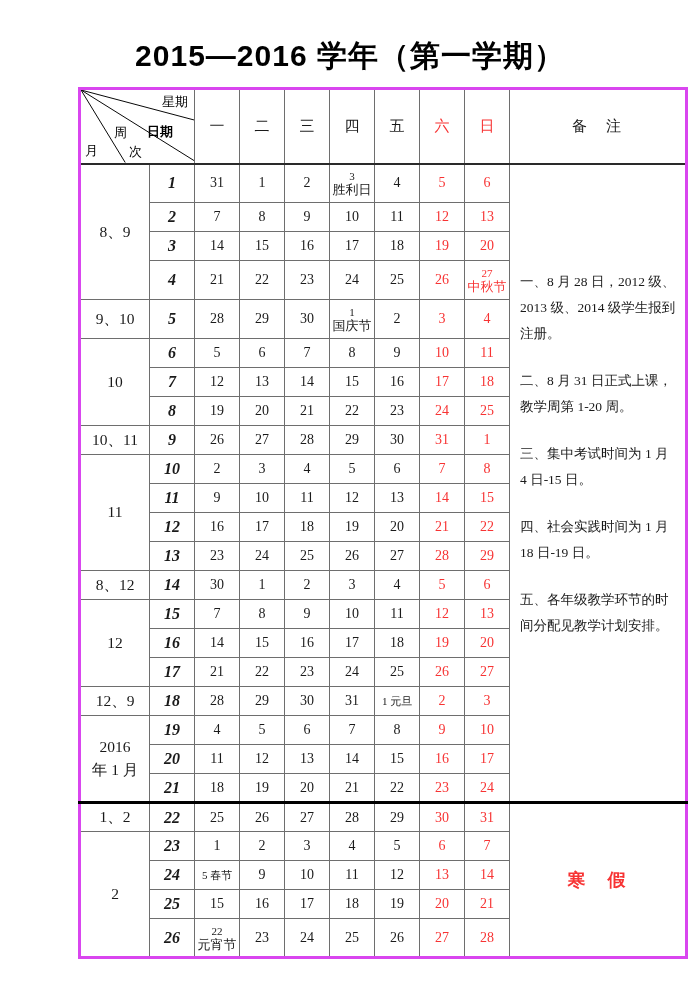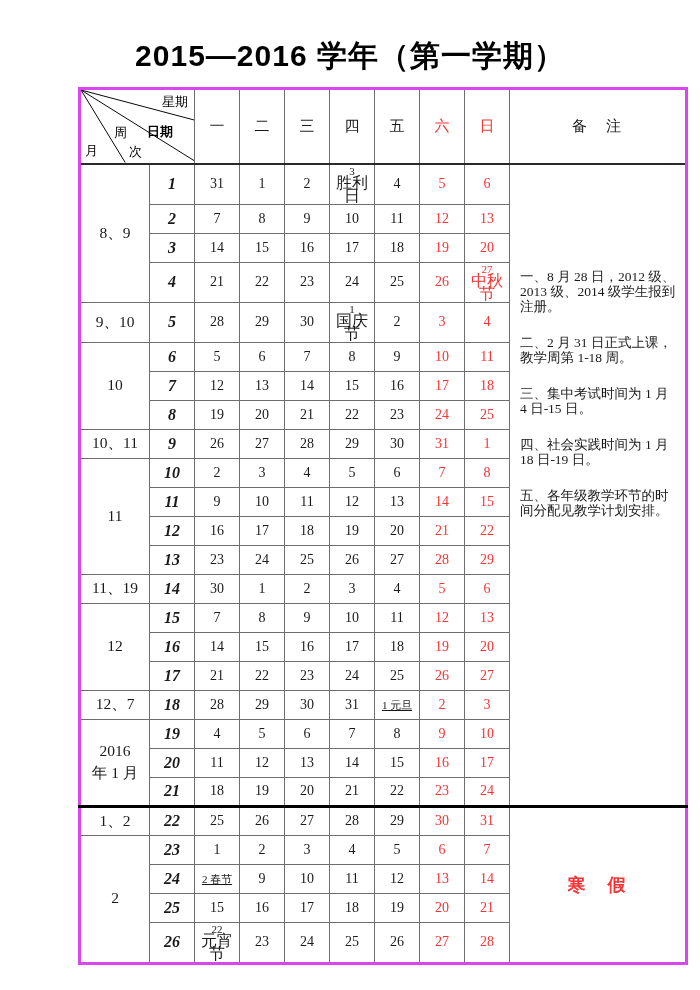--- a/index.html
+++ b/index.html
@@ -23,24 +23,24 @@
   .lbl-riqi{left:66px;top:35px;font-weight:bold;}
   .lbl-yue{left:4px;top:54px;}
   .lbl-ci{left:48px;top:55px;}
   .hdr-day{font-size:15px;}
   .hdr-remarks{font-size:15px;letter-spacing:2px;}
   .month-cell{font-size:15.5px;white-space:pre-line;line-height:1.45;text-align:center;}
   .week-cell{font-style:italic;font-weight:bold;font-size:16px;}
   .date-cell{font-size:14px;}
   .red{color:#f73333;}
   .stack .main{font-size:11px;line-height:13px;display:block;}
-  .stack .sub{font-size:16px;line-height:13px;display:block;font-family:Liberation Mono, monospace;}
-  .inline-holiday{font-size:11px;text-decoration:underline;}
+  .stack .sub{font-size:13px;line-height:13px;display:block;}
+  .inline-holiday{font-size:11px;}
   .remarks-cell{vertical-align:top;text-align:left;
-                padding:104px 8px 0 10px;font-size:13.5px;line-height:15px;}
+                padding:104px 8px 0 10px;font-size:13.5px;line-height:26px;}
   .remarks-cell p{margin:0 0 21px 0;}
   .vacation-cell{font-size:18px;font-weight:bold;letter-spacing:2px;}
   .thick-bottom{border-bottom:3px solid #000 !important;}
 </style>
 </head>
 <body>
 
 <h1 class="title">2015—2016 学年（第一学期）</h1>
 
 <table class="cal">
@@ -90,21 +90,21 @@
         <td class="date-cell">2</td>
         <td class="date-cell stack">
           <span class="main">3</span>
           <span class="sub">胜利日</span>
         </td>
         <td class="date-cell">4</td>
         <td class="date-cell red">5</td>
         <td class="date-cell red">6</td>
         <td class="remarks-cell thick-bottom" rowspan="21">
           <p>一、8 月 28 日，2012 级、2013 级、2014 级学生报到注册。</p>
-          <p>二、2 月 31 日正式上课，教学周第 1-18 周。</p>
+          <p>二、8 月 31 日正式上课，教学周第 1-20 周。</p>
           <p>三、集中考试时间为 1 月 4 日-15 日。</p>
           <p>四、社会实践时间为 1 月 18 日-19 日。</p>
           <p>五、各年级教学环节的时间分配见教学计划安排。</p>
         </td>
       </tr>
       <tr style="height: 29px;">
         <td class="week-cell">2</td>
         <td class="date-cell">7</td>
         <td class="date-cell">8</td>
         <td class="date-cell">9</td>
@@ -227,21 +227,21 @@
         <td class="week-cell">13</td>
         <td class="date-cell">23</td>
         <td class="date-cell">24</td>
         <td class="date-cell">25</td>
         <td class="date-cell">26</td>
         <td class="date-cell">27</td>
         <td class="date-cell red">28</td>
         <td class="date-cell red">29</td>
       </tr>
       <tr style="height: 29px;">
-        <td class="month-cell" rowspan="1">11、19</td>
+        <td class="month-cell" rowspan="1">8、12</td>
         <td class="week-cell">14</td>
         <td class="date-cell">30</td>
         <td class="date-cell">1</td>
         <td class="date-cell">2</td>
         <td class="date-cell">3</td>
         <td class="date-cell">4</td>
         <td class="date-cell red">5</td>
         <td class="date-cell red">6</td>
       </tr>
       <tr style="height: 29px;">
@@ -269,21 +269,21 @@
         <td class="week-cell">17</td>
         <td class="date-cell">21</td>
         <td class="date-cell">22</td>
         <td class="date-cell">23</td>
         <td class="date-cell">24</td>
         <td class="date-cell">25</td>
         <td class="date-cell red">26</td>
         <td class="date-cell red">27</td>
       </tr>
       <tr style="height: 29px;">
-        <td class="month-cell" rowspan="1">12、7</td>
+        <td class="month-cell" rowspan="1">12、9</td>
         <td class="week-cell">18</td>
         <td class="date-cell">28</td>
         <td class="date-cell">29</td>
         <td class="date-cell">30</td>
         <td class="date-cell">31</td>
         <td class="date-cell"><span class="inline-holiday">1 元旦</span></td>
         <td class="date-cell red">2</td>
         <td class="date-cell red">3</td>
       </tr>
       <tr style="height: 29px;">
@@ -336,21 +336,21 @@
         <td class="date-cell">1</td>
         <td class="date-cell">2</td>
         <td class="date-cell">3</td>
         <td class="date-cell">4</td>
         <td class="date-cell">5</td>
         <td class="date-cell red">6</td>
         <td class="date-cell red">7</td>
       </tr>
       <tr style="height: 29px;">
         <td class="week-cell">24</td>
-        <td class="date-cell"><span class="inline-holiday">2 春节</span></td>
+        <td class="date-cell"><span class="inline-holiday">5 春节</span></td>
         <td class="date-cell">9</td>
         <td class="date-cell">10</td>
         <td class="date-cell">11</td>
         <td class="date-cell">12</td>
         <td class="date-cell red">13</td>
         <td class="date-cell red">14</td>
       </tr>
       <tr style="height: 29px;">
         <td class="week-cell">25</td>
         <td class="date-cell">15</td>

